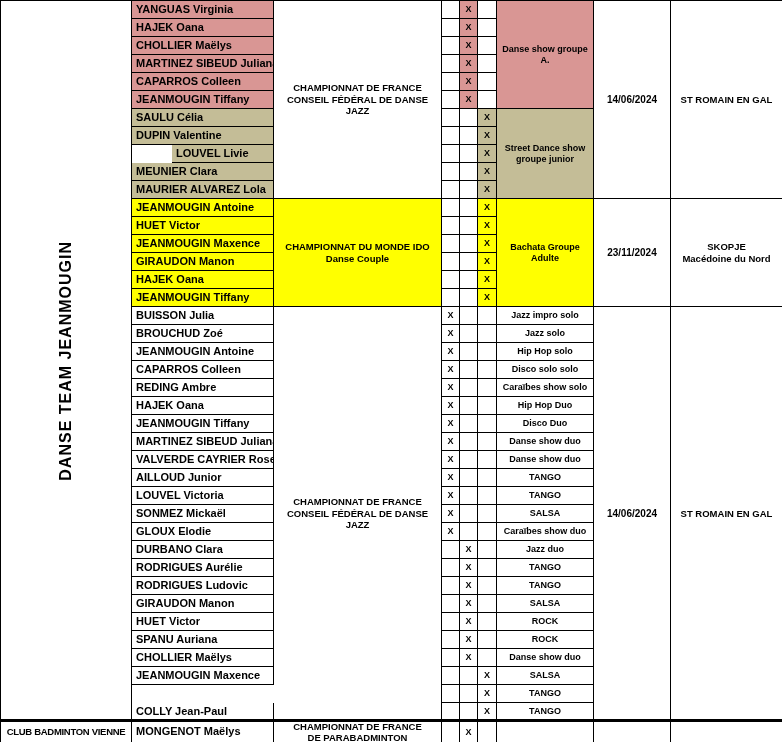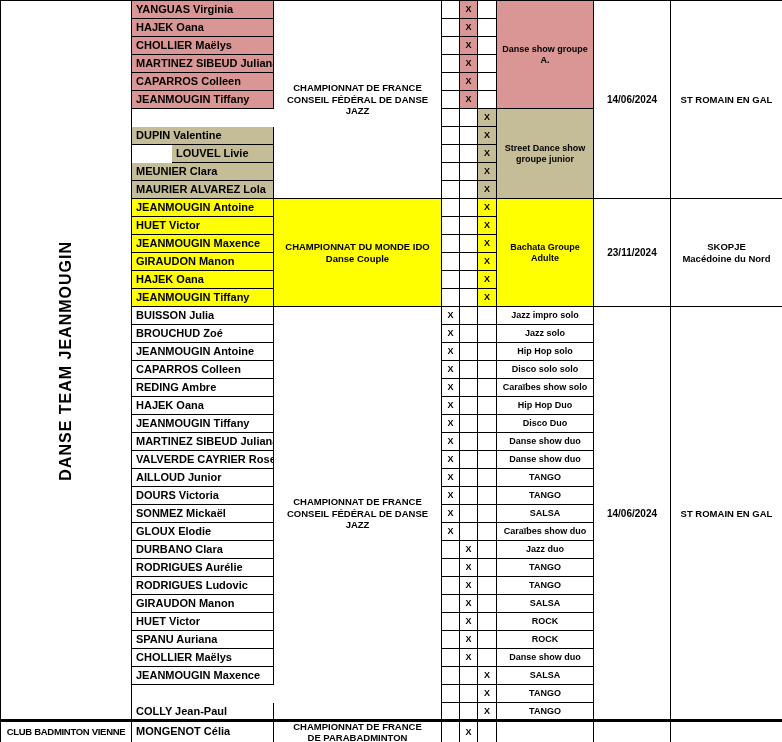--- a/index.html
+++ b/index.html
@@ -99,20 +99,21 @@
     <div class="cell cb-cell" style="grid-area: 4 / 5; background: rgb(217, 150, 148);">X</div>
     <div class="cell cb-cell" style="grid-area: 4 / 6; background: rgb(255, 255, 255);"></div>
     <div class="cell name-cell" style="grid-area: 5 / 2; background: rgb(217, 150, 148);">CAPARROS Colleen</div>
     <div class="cell cb-cell" style="grid-area: 5 / 4; background: rgb(255, 255, 255);"></div>
     <div class="cell cb-cell" style="grid-area: 5 / 5; background: rgb(217, 150, 148);">X</div>
     <div class="cell cb-cell" style="grid-area: 5 / 6; background: rgb(255, 255, 255);"></div>
     <div class="cell name-cell" style="grid-area: 6 / 2; background: rgb(217, 150, 148);">JEANMOUGIN Tiffany</div>
     <div class="cell cb-cell" style="grid-area: 6 / 4; background: rgb(255, 255, 255);"></div>
     <div class="cell cb-cell" style="grid-area: 6 / 5; background: rgb(217, 150, 148);">X</div>
     <div class="cell cb-cell" style="grid-area: 6 / 6; background: rgb(255, 255, 255);"></div>
+    <div class="cell name-cell" style="grid-area: 7 / 2; background: rgb(196, 189, 151);">SAULU Célia</div>
     <div class="cell cb-cell" style="grid-area: 7 / 4; background: rgb(255, 255, 255);"></div>
     <div class="cell cb-cell" style="grid-area: 7 / 5; background: rgb(255, 255, 255);"></div>
     <div class="cell cb-cell" style="grid-area: 7 / 6; background: rgb(196, 189, 151);">X</div>
     <div class="cell name-cell" style="grid-area: 8 / 2; background: rgb(196, 189, 151);">DUPIN Valentine</div>
     <div class="cell cb-cell" style="grid-area: 8 / 4; background: rgb(255, 255, 255);"></div>
     <div class="cell cb-cell" style="grid-area: 8 / 5; background: rgb(255, 255, 255);"></div>
     <div class="cell cb-cell" style="grid-area: 8 / 6; background: rgb(196, 189, 151);">X</div>
     <div class="cell name-cell" style="grid-area: 9 / 2; background: rgb(196, 189, 151); margin-left: 40px;">LOUVEL Livie</div>
     <div class="cell cb-cell" style="grid-area: 9 / 4; background: rgb(255, 255, 255);"></div>
     <div class="cell cb-cell" style="grid-area: 9 / 5; background: rgb(255, 255, 255);"></div>
@@ -192,21 +193,21 @@
     <div class="cell name-cell" style="grid-area: 26 / 2; background: rgb(255, 255, 255);">VALVERDE CAYRIER Rose</div>
     <div class="cell cb-cell" style="grid-area: 26 / 4; background: rgb(255, 255, 255);">X</div>
     <div class="cell cb-cell" style="grid-area: 26 / 5; background: rgb(255, 255, 255);"></div>
     <div class="cell cb-cell" style="grid-area: 26 / 6; background: rgb(255, 255, 255);"></div>
     <div class="cell cat-cell" style="grid-area: 26 / 7; background: rgb(255, 255, 255);">Danse show duo</div>
     <div class="cell name-cell" style="grid-area: 27 / 2; background: rgb(255, 255, 255);">AILLOUD Junior</div>
     <div class="cell cb-cell" style="grid-area: 27 / 4; background: rgb(255, 255, 255);">X</div>
     <div class="cell cb-cell" style="grid-area: 27 / 5; background: rgb(255, 255, 255);"></div>
     <div class="cell cb-cell" style="grid-area: 27 / 6; background: rgb(255, 255, 255);"></div>
     <div class="cell cat-cell" style="grid-area: 27 / 7; background: rgb(255, 255, 255);">TANGO</div>
-    <div class="cell name-cell" style="grid-area: 28 / 2; background: rgb(255, 255, 255);">DOURS Victoria</div>
+    <div class="cell name-cell" style="grid-area: 28 / 2; background: rgb(255, 255, 255);">LOUVEL Victoria</div>
     <div class="cell cb-cell" style="grid-area: 28 / 4; background: rgb(255, 255, 255);">X</div>
     <div class="cell cb-cell" style="grid-area: 28 / 5; background: rgb(255, 255, 255);"></div>
     <div class="cell cb-cell" style="grid-area: 28 / 6; background: rgb(255, 255, 255);"></div>
     <div class="cell cat-cell" style="grid-area: 28 / 7; background: rgb(255, 255, 255);">TANGO</div>
     <div class="cell name-cell" style="grid-area: 29 / 2; background: rgb(255, 255, 255);">SONMEZ Mickaël</div>
     <div class="cell cb-cell" style="grid-area: 29 / 4; background: rgb(255, 255, 255);">X</div>
     <div class="cell cb-cell" style="grid-area: 29 / 5; background: rgb(255, 255, 255);"></div>
     <div class="cell cb-cell" style="grid-area: 29 / 6; background: rgb(255, 255, 255);"></div>
     <div class="cell cat-cell" style="grid-area: 29 / 7; background: rgb(255, 255, 255);">SALSA</div>
     <div class="cell name-cell" style="grid-area: 30 / 2; background: rgb(255, 255, 255);">GLOUX Elodie</div>
@@ -256,18 +257,18 @@
     <div class="cell cat-cell" style="grid-area: 38 / 7; background: rgb(255, 255, 255);">SALSA</div>
     <div class="cell cb-cell" style="grid-area: 39 / 4; background: rgb(255, 255, 255);"></div>
     <div class="cell cb-cell" style="grid-area: 39 / 5; background: rgb(255, 255, 255);"></div>
     <div class="cell cb-cell" style="grid-area: 39 / 6; background: rgb(255, 255, 255);">X</div>
     <div class="cell cat-cell" style="grid-area: 39 / 7; background: rgb(255, 255, 255);">TANGO</div>
     <div class="cell name-cell" style="grid-area: 40 / 2; background: rgb(255, 255, 255);">COLLY Jean-Paul</div>
     <div class="cell cb-cell" style="grid-area: 40 / 4; background: rgb(255, 255, 255);"></div>
     <div class="cell cb-cell" style="grid-area: 40 / 5; background: rgb(255, 255, 255);"></div>
     <div class="cell cb-cell" style="grid-area: 40 / 6; background: rgb(255, 255, 255);">X</div>
     <div class="cell cat-cell" style="grid-area: 40 / 7; background: rgb(255, 255, 255);">TANGO</div>
-    <div class="cell name-cell no-bb" style="grid-area: 41 / 2; background: rgb(255, 255, 255);">MONGENOT Célia</div>
+    <div class="cell name-cell no-bb" style="grid-area: 41 / 2; background: rgb(255, 255, 255);">MONGENOT Maëlys</div>
     <div class="cell cb-cell no-bb" style="grid-area: 41 / 4; background: rgb(255, 255, 255);"></div>
     <div class="cell cb-cell no-bb" style="grid-area: 41 / 5; background: rgb(255, 255, 255);">X</div>
     <div class="cell cb-cell no-bb" style="grid-area: 41 / 6; background: rgb(255, 255, 255);"></div>
     <div class="cell cat-cell no-bb" style="grid-area: 41 / 7; background: rgb(255, 255, 255);"></div>
   </div>
 
 </body></html>

